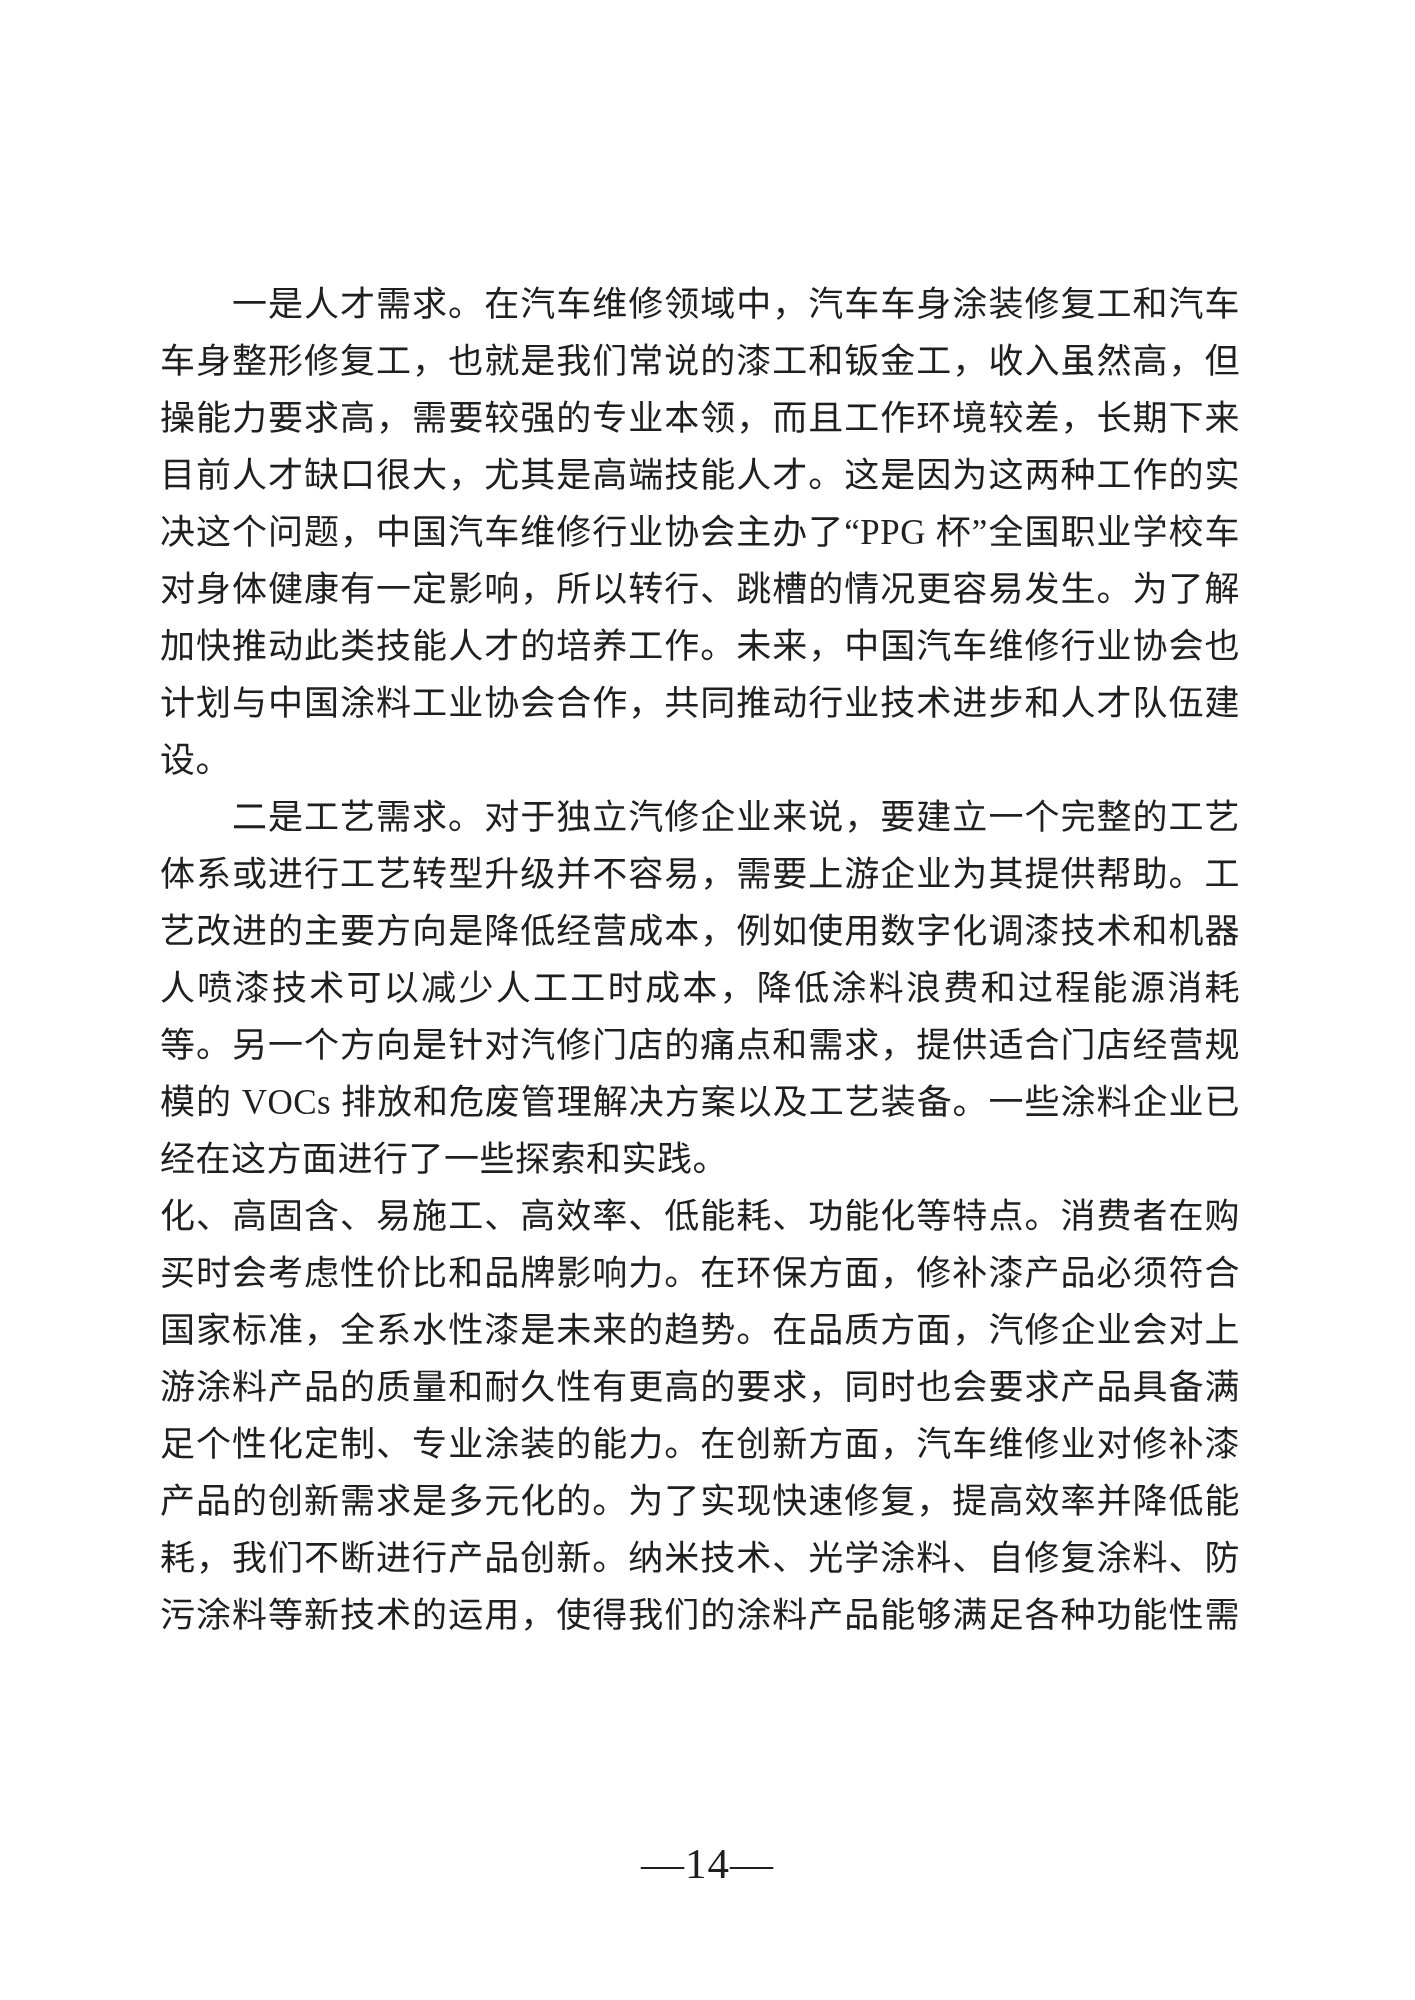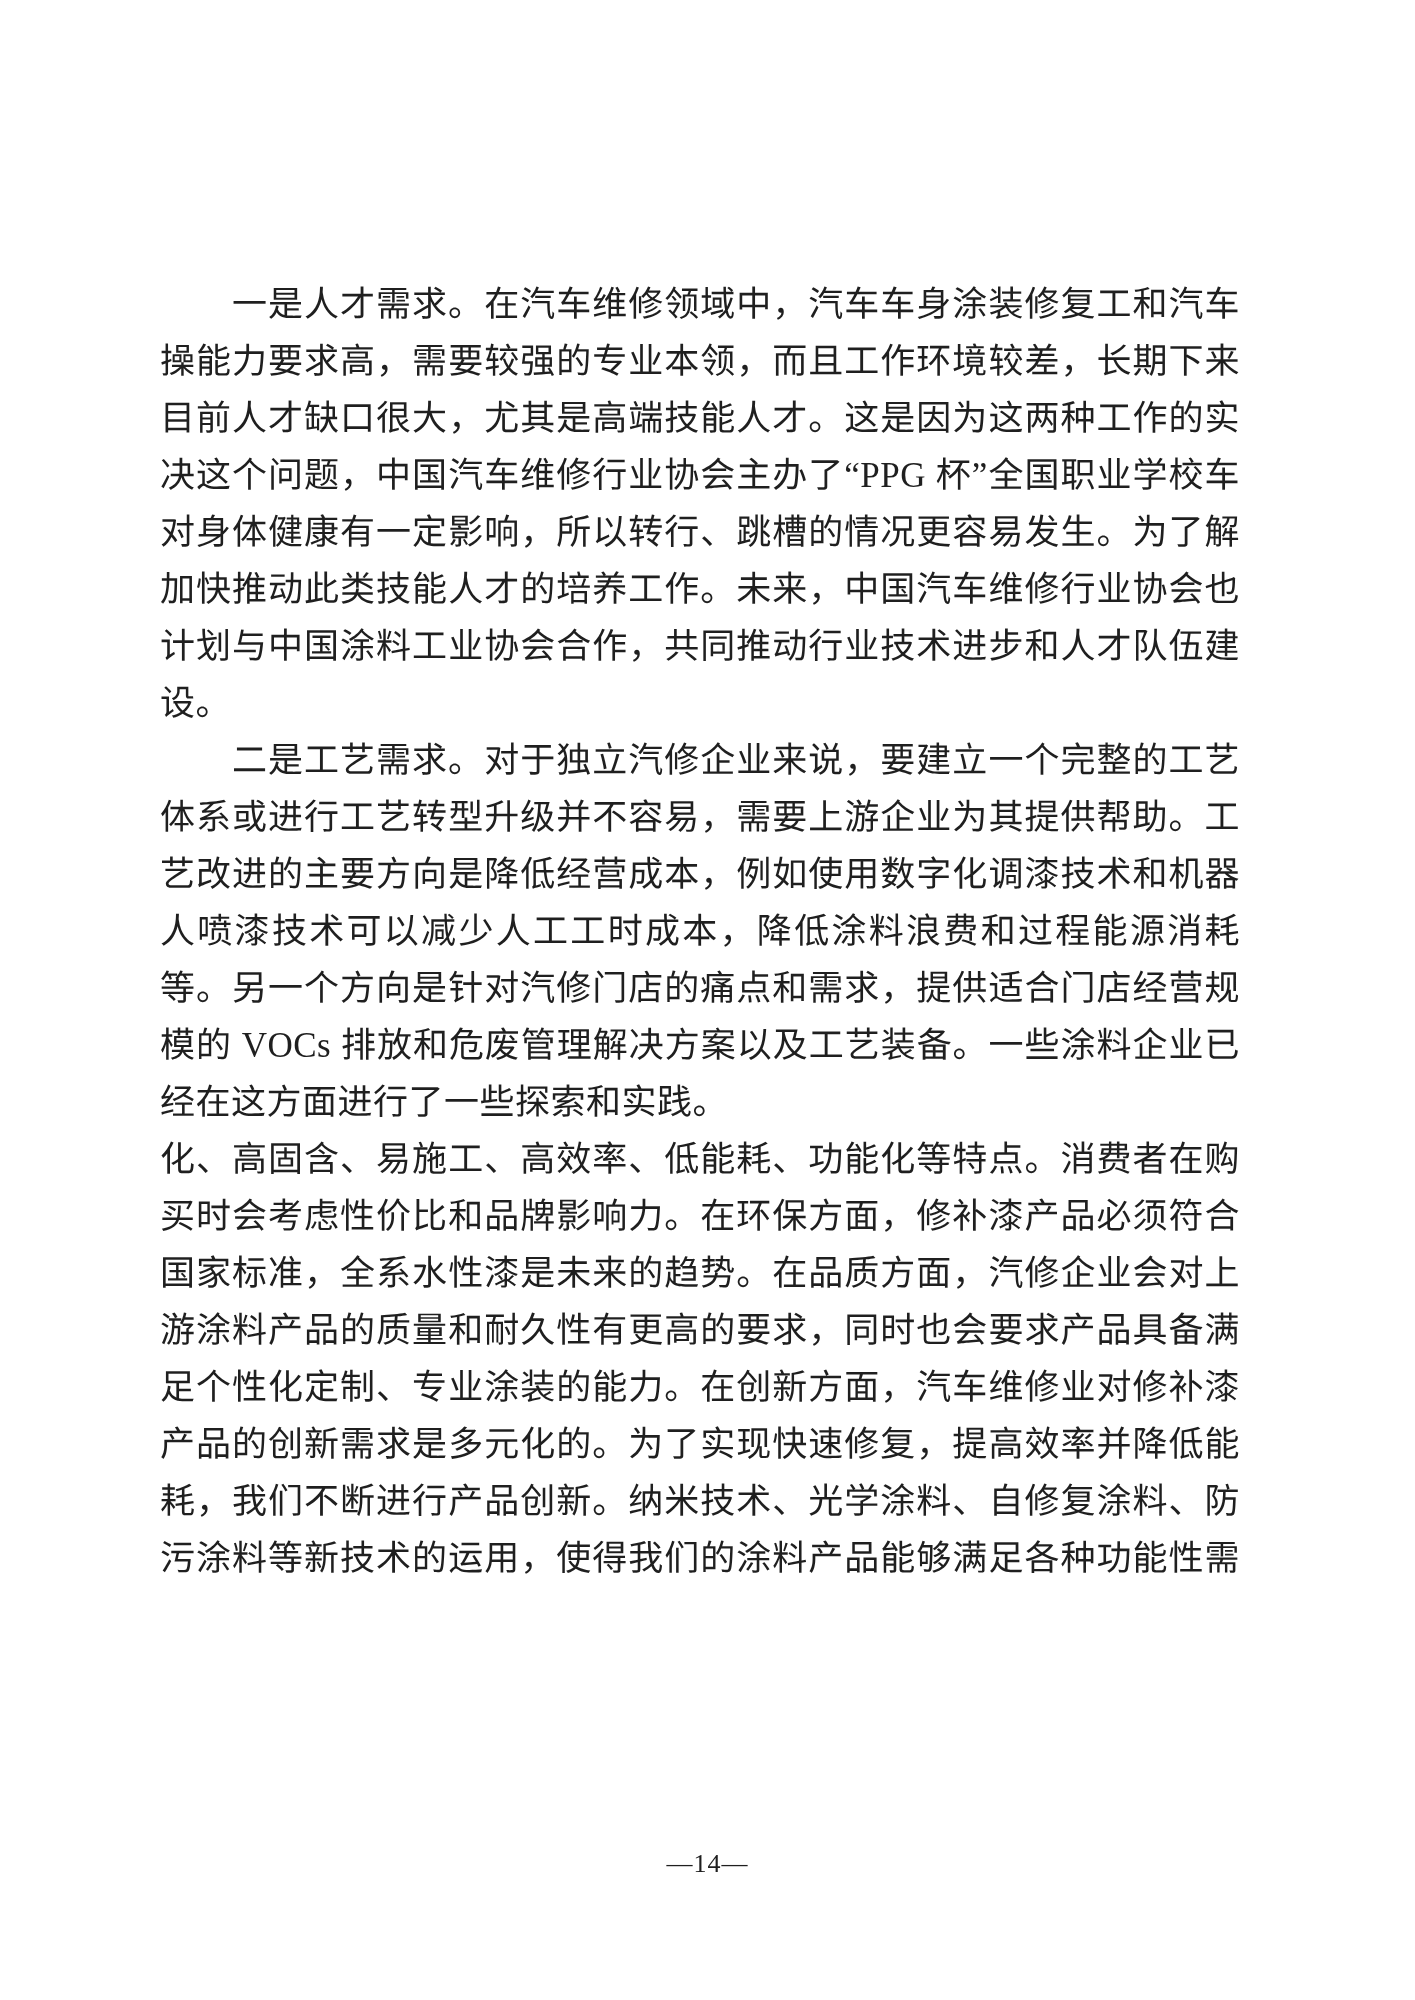--- a/index.html
+++ b/index.html
@@ -39,32 +39,33 @@
   .line.para-end {
     text-align: left;
     text-align-last: left;
   }
   .page-number {
     position: absolute;
     top: 1806px;
     left: 0;
     width: 1415px;
     text-align: center;
-    font-size: 26px;
+    font-size: 43px;
     line-height: 44px;
     letter-spacing: 1px;
     color: #1f1f1f;
   }
 </style>
 </head>
 <body>
 
 <div class="page">
   <div class="text-block" id="text-block">
       <div class="line first">一是人才需求。在汽车维修领域中，汽车车身涂装修复工和汽车</div>
+      <div class="line">车身整形修复工，也就是我们常说的漆工和钣金工，收入虽然高，但</div>
       <div class="line">操能力要求高，需要较强的专业本领，而且工作环境较差，长期下来</div>
       <div class="line">目前人才缺口很大，尤其是高端技能人才。这是因为这两种工作的实</div>
       <div class="line">决这个问题，中国汽车维修行业协会主办了“PPG 杯”全国职业学校车</div>
       <div class="line">对身体健康有一定影响，所以转行、跳槽的情况更容易发生。为了解</div>
       <div class="line">加快推动此类技能人才的培养工作。未来，中国汽车维修行业协会也</div>
       <div class="line">计划与中国涂料工业协会合作，共同推动行业技术进步和人才队伍建</div>
       <div class="line para-end">设。</div>
       <div class="line first">二是工艺需求。对于独立汽修企业来说，要建立一个完整的工艺</div>
       <div class="line">体系或进行工艺转型升级并不容易，需要上游企业为其提供帮助。工</div>
       <div class="line">艺改进的主要方向是降低经营成本，例如使用数字化调漆技术和机器</div>

